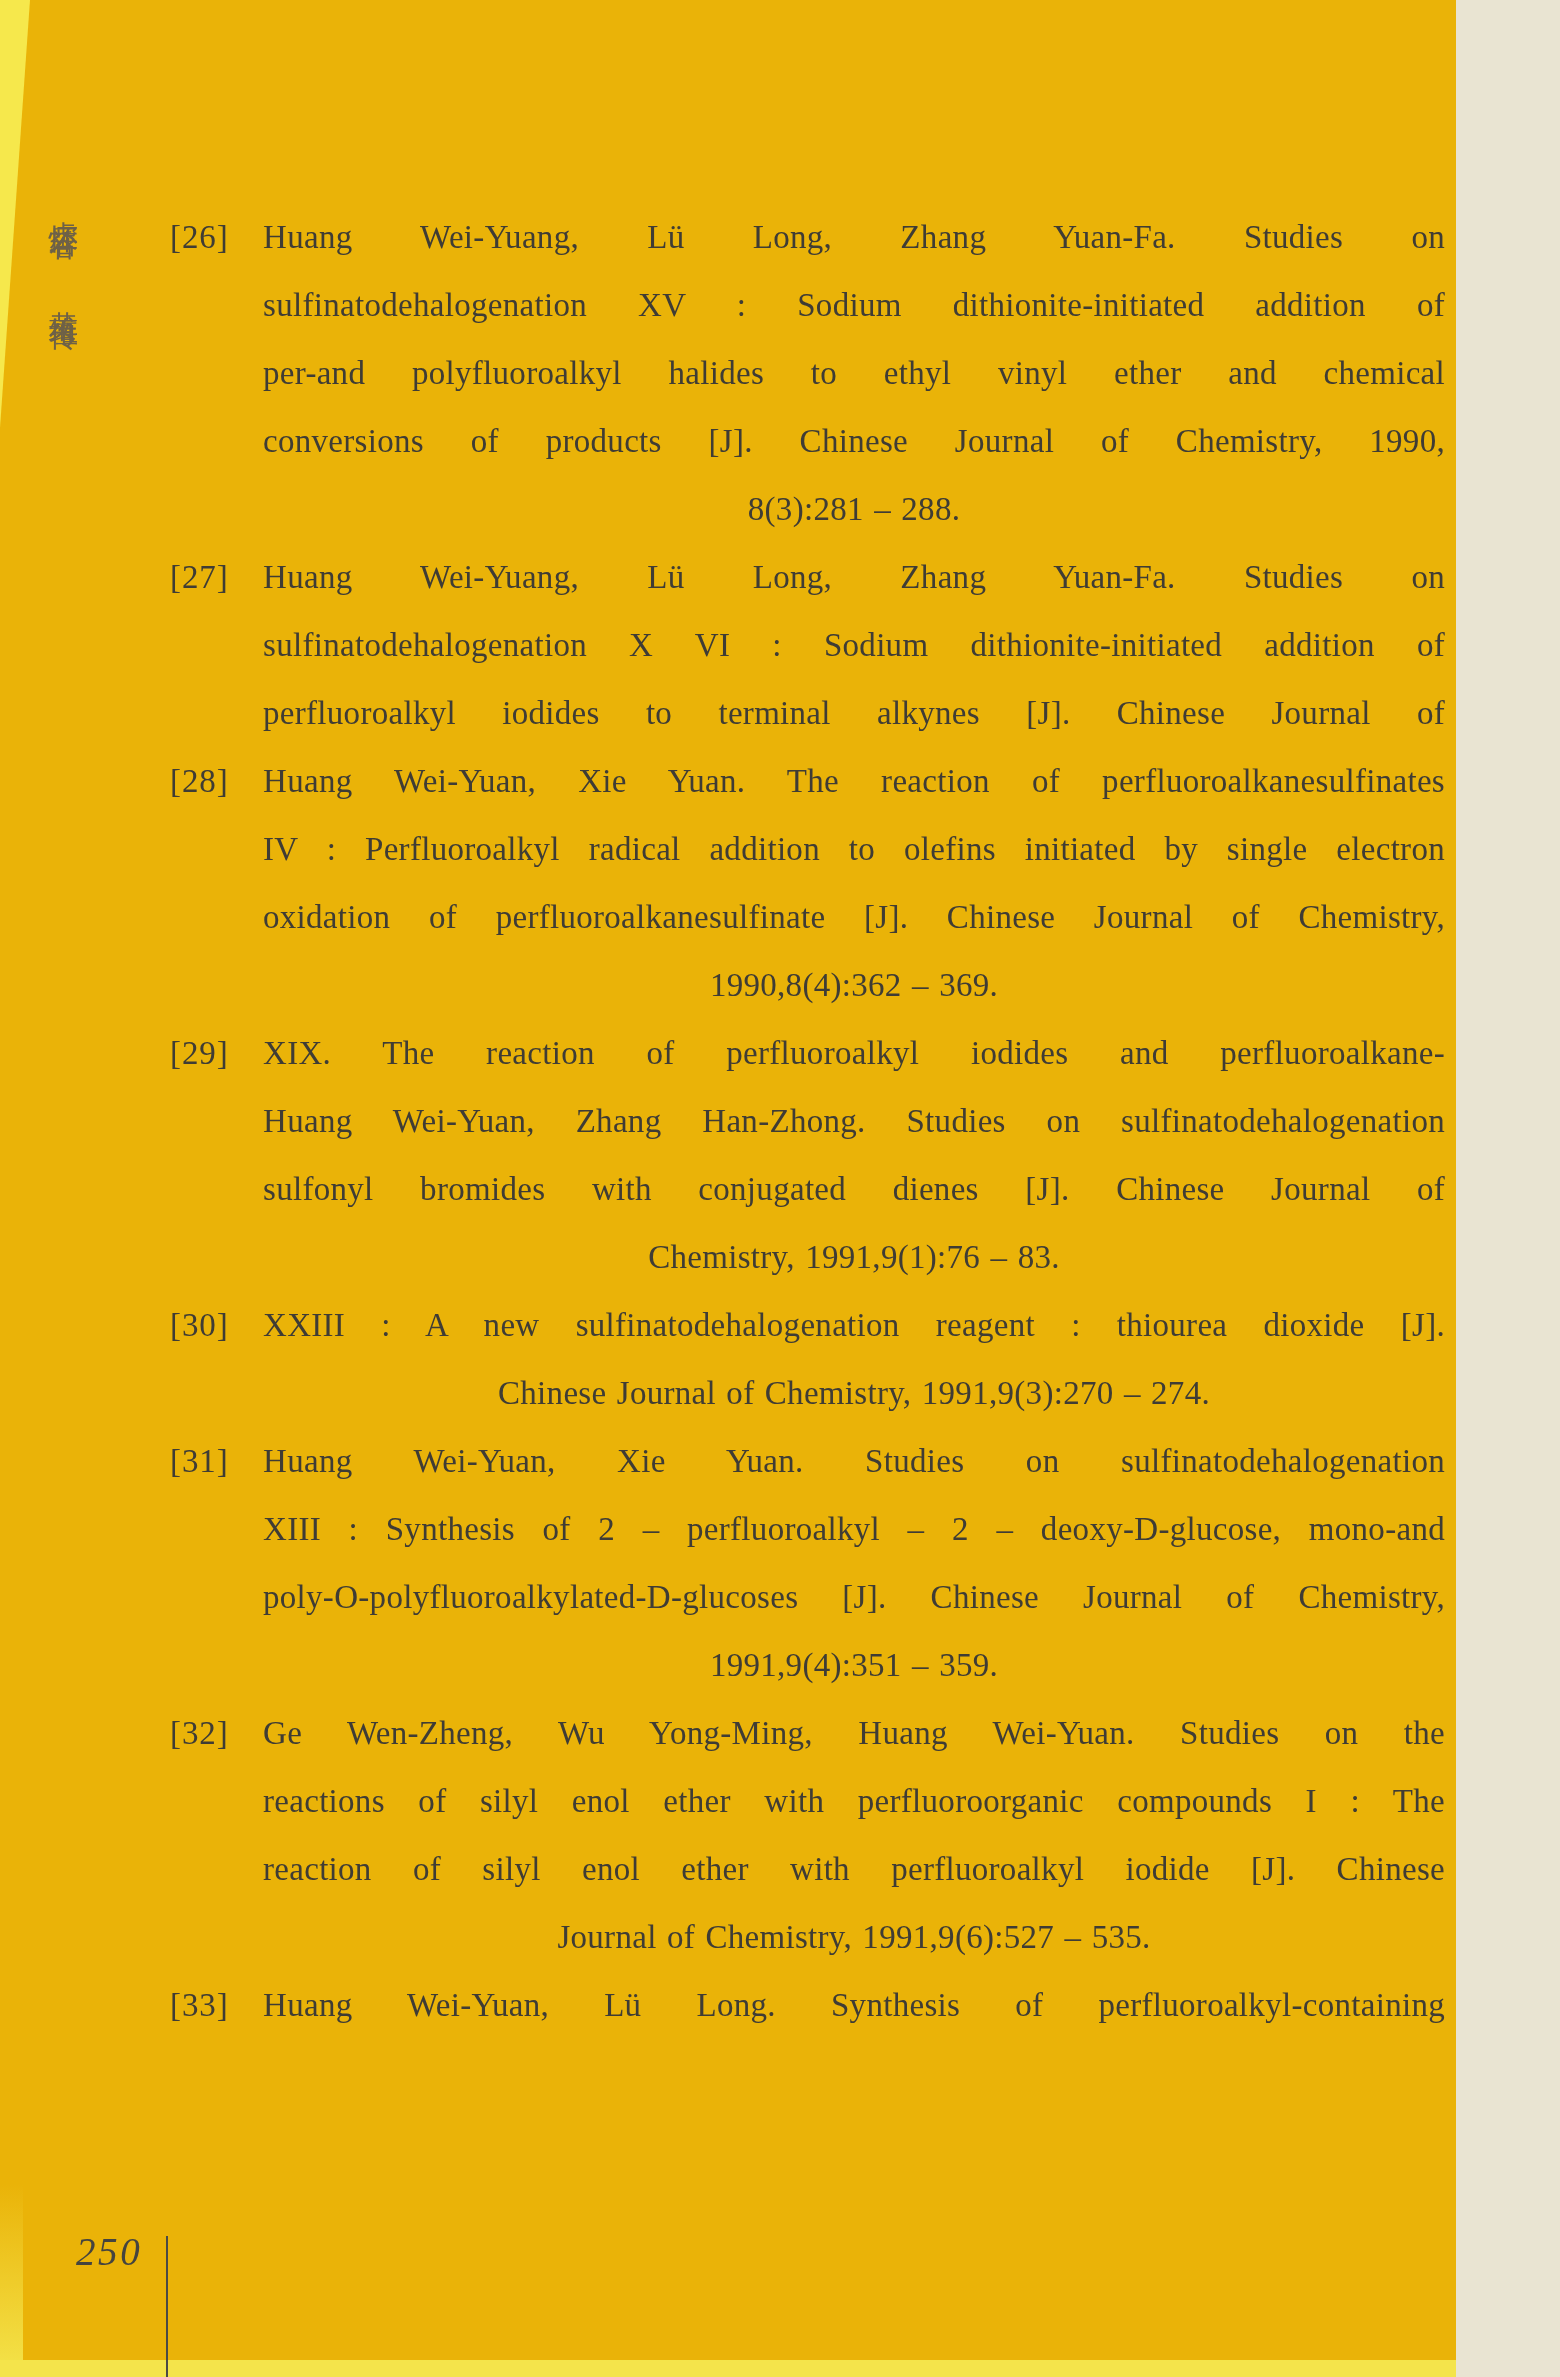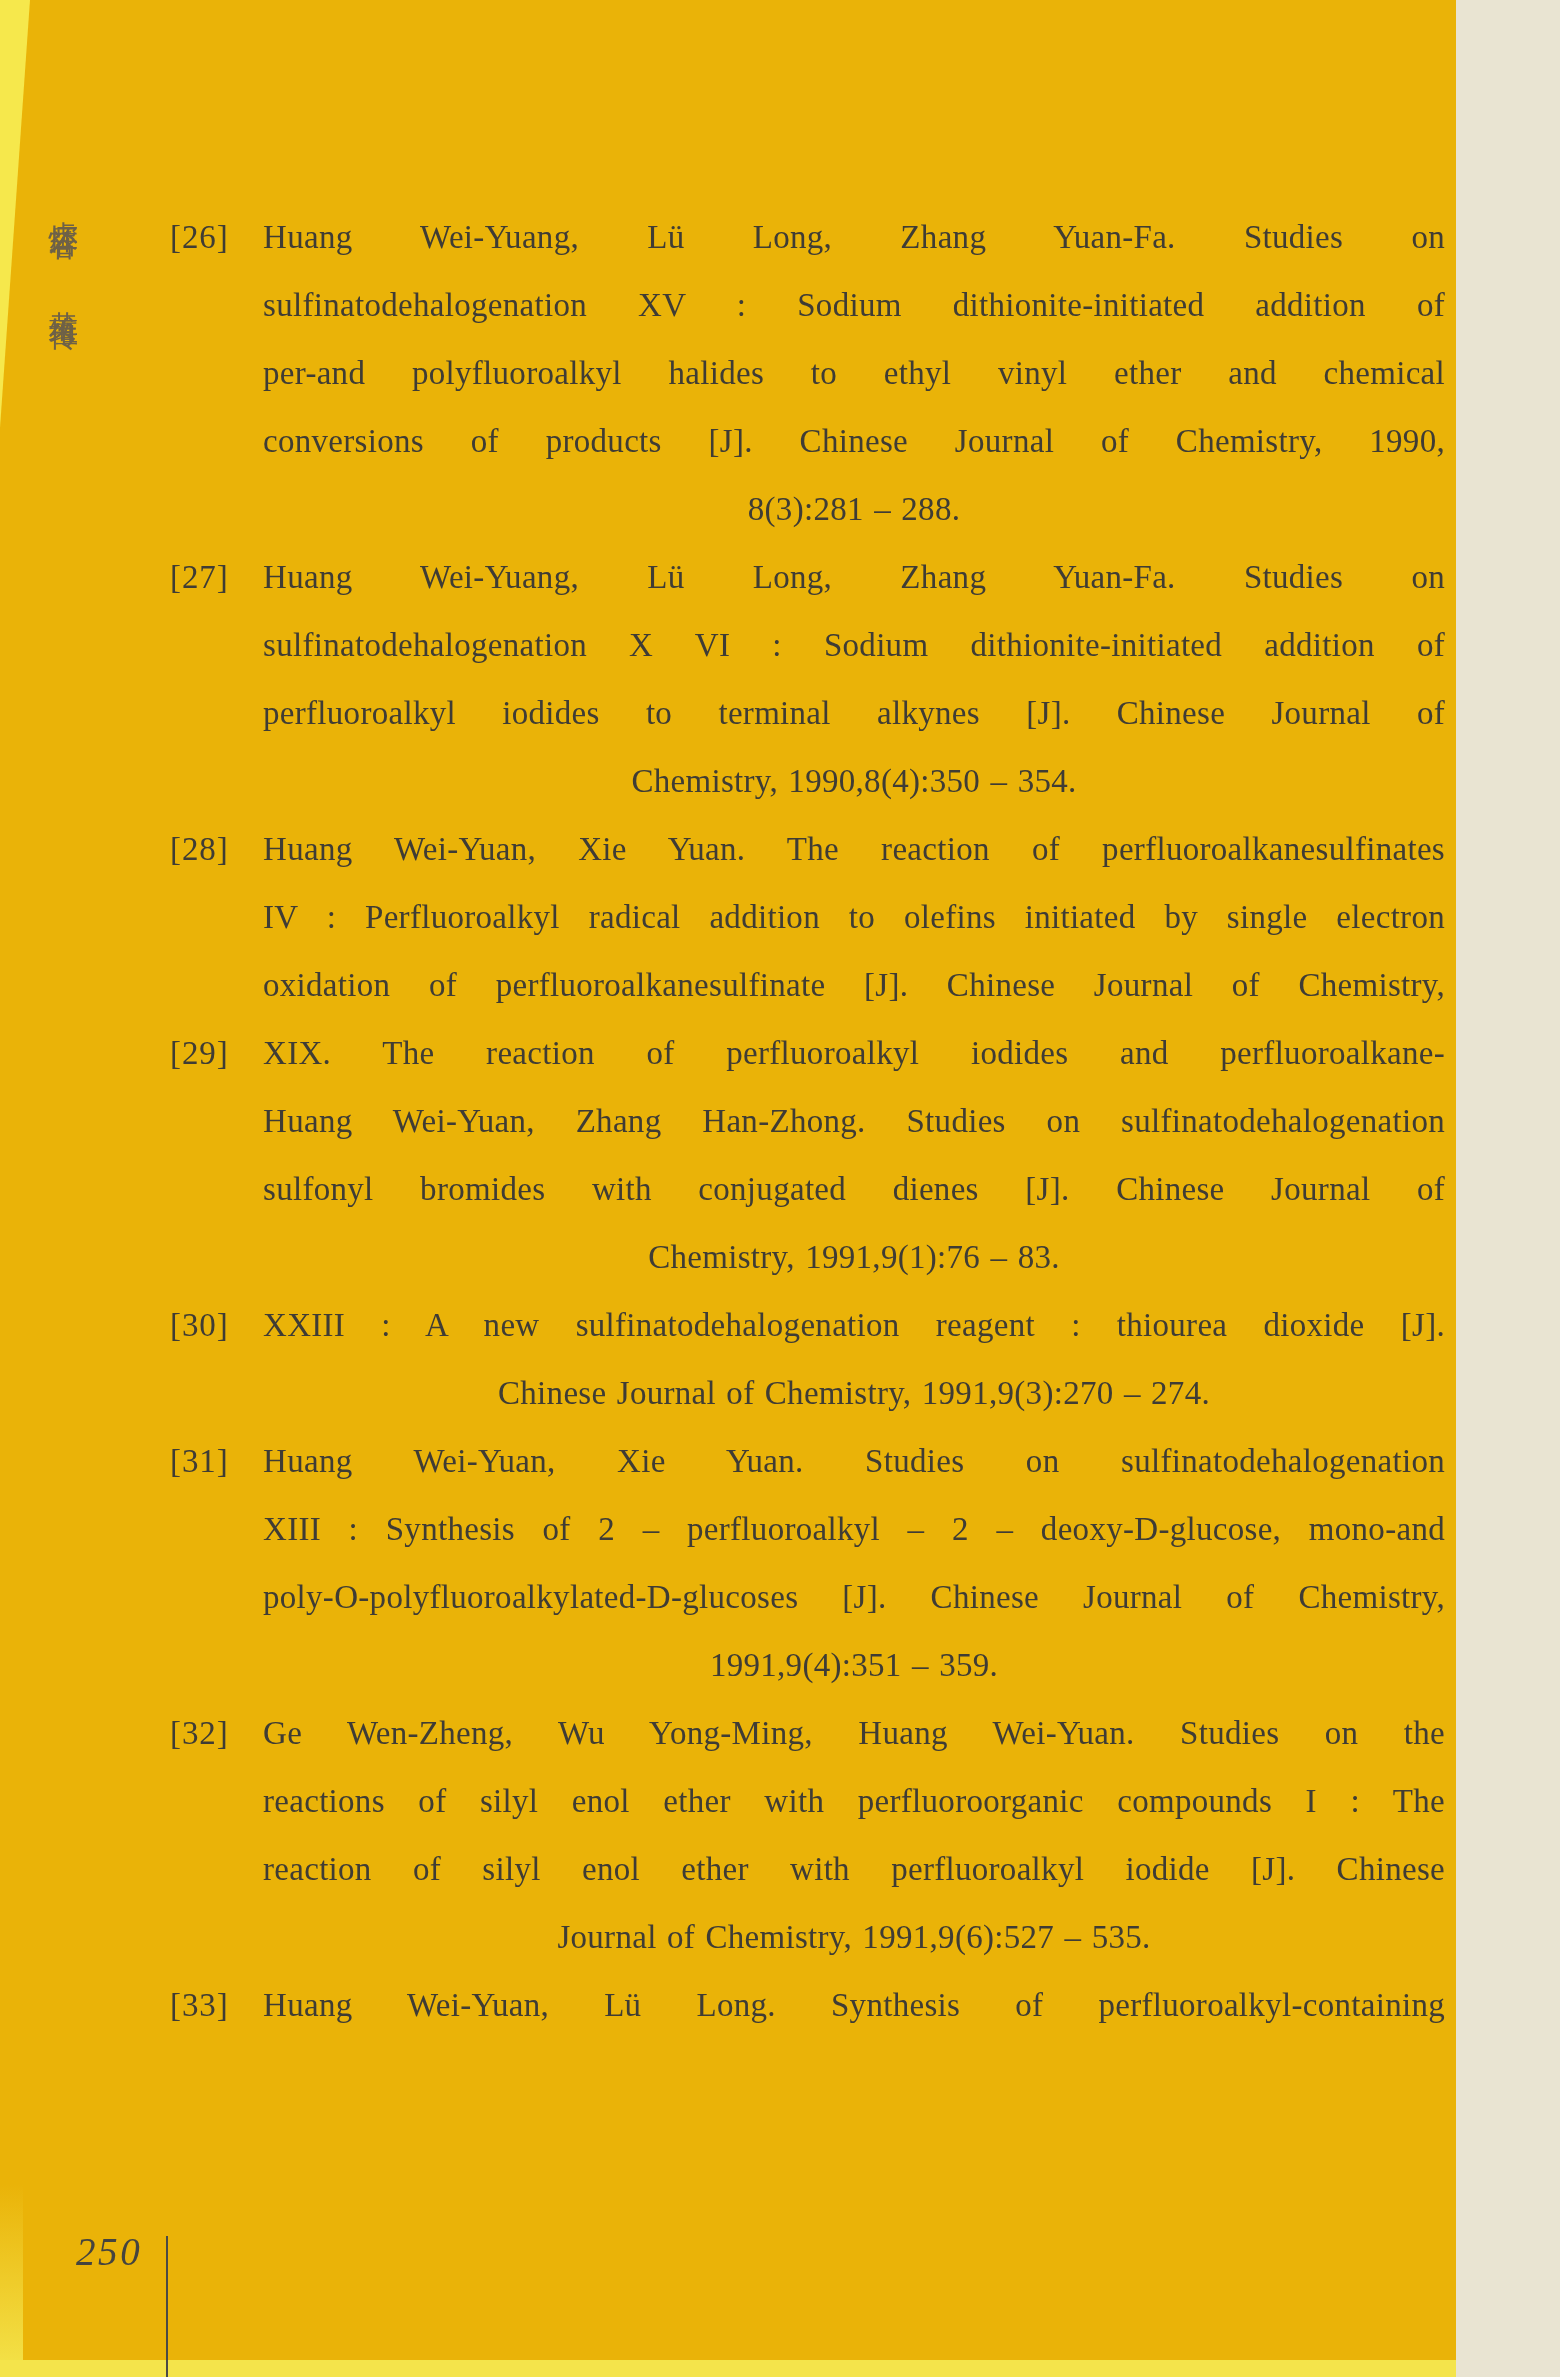--- a/index.html
+++ b/index.html
@@ -114,27 +114,27 @@
         <div class="ref-line just">sulfinatodehalogenation XV : Sodium dithionite-initiated addition of</div>
         <div class="ref-line just">per-and polyfluoroalkyl halides to ethyl vinyl ether and chemical</div>
         <div class="ref-line just">conversions of products [J]. Chinese Journal of Chemistry, 1990,</div>
         <div class="ref-line">8(3):281 – 288.</div>
       </div>
       <div class="ref-entry">
         <span class="ref-id">[27]</span>
         <div class="ref-line just">Huang Wei-Yuang, Lü Long, Zhang Yuan-Fa. Studies on</div>
         <div class="ref-line just">sulfinatodehalogenation X VI : Sodium dithionite-initiated addition of</div>
         <div class="ref-line just">perfluoroalkyl iodides to terminal alkynes [J]. Chinese Journal of</div>
-        <div class="ref-line">Chemistry, 1990,8(4):350 – 354.</div>
       </div>
       <div class="ref-entry">
         <span class="ref-id">[28]</span>
         <div class="ref-line just">Huang Wei-Yuan, Xie Yuan. The reaction of perfluoroalkanesulfinates</div>
         <div class="ref-line just">IV : Perfluoroalkyl radical addition to olefins initiated by single electron</div>
         <div class="ref-line just">oxidation of perfluoroalkanesulfinate [J]. Chinese Journal of Chemistry,</div>
+        <div class="ref-line">1990,8(4):362 – 369.</div>
       </div>
       <div class="ref-entry">
         <span class="ref-id">[29]</span>
         <div class="ref-line just">XIX. The reaction of perfluoroalkyl iodides and perfluoroalkane-</div>
         <div class="ref-line just">Huang Wei-Yuan, Zhang Han-Zhong. Studies on sulfinatodehalogenation</div>
         <div class="ref-line just">sulfonyl bromides with conjugated dienes [J]. Chinese Journal of</div>
         <div class="ref-line">Chemistry, 1991,9(1):76 – 83.</div>
       </div>
       <div class="ref-entry">
         <span class="ref-id">[30]</span>

